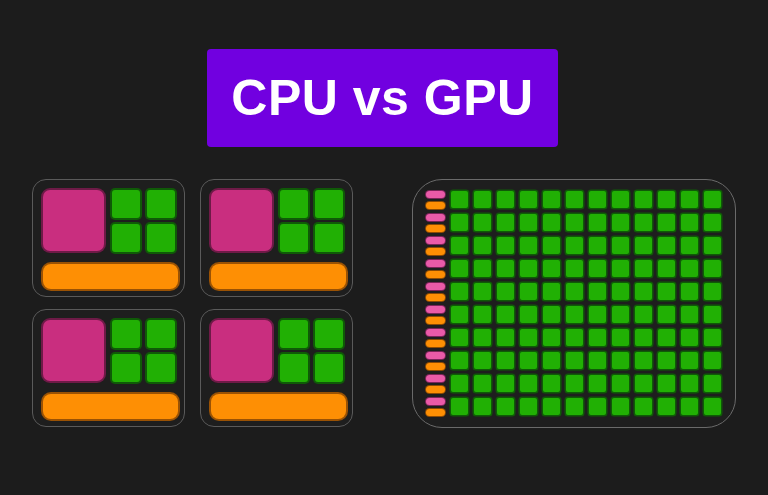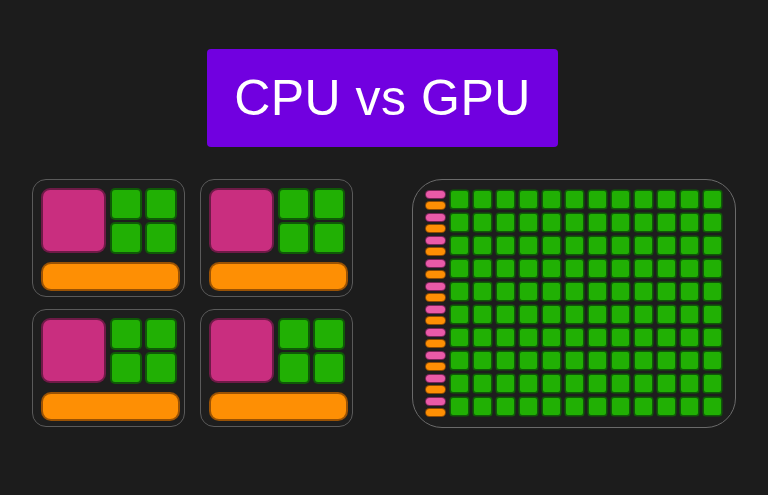--- a/index.html
+++ b/index.html
@@ -8,21 +8,21 @@
       background: #1c1c1c;
       position: relative; overflow: hidden;
       font-family: "Liberation Sans", "DejaVu Sans", sans-serif;
     }
     .title-box {
       position: absolute; left: 207px; top: 49px; width: 351px; height: 98px;
       background: #7100e0; border-radius: 4px;
       display: flex; align-items: center; justify-content: center;
     }
     .title-text {
-      color: #ffffff; font-weight: normal; font-size: 50px; letter-spacing: 0.5px;
+      color: #ffffff; font-weight: bold; font-size: 50px; letter-spacing: 0.5px;
       font-family: "Liberation Sans", "DejaVu Sans", sans-serif;
     }
     .cpu-core {
       position: absolute; width: 153px; height: 118px;
       border: 1.5px solid #5a5a5a; border-radius: 14px;
       box-sizing: border-box; background: #1e1e1e;
     }
     .control {
       position: absolute; left: 10px; top: 10px; width: 61px; height: 61px;
       background: #c92e7f; border-radius: 7px;

